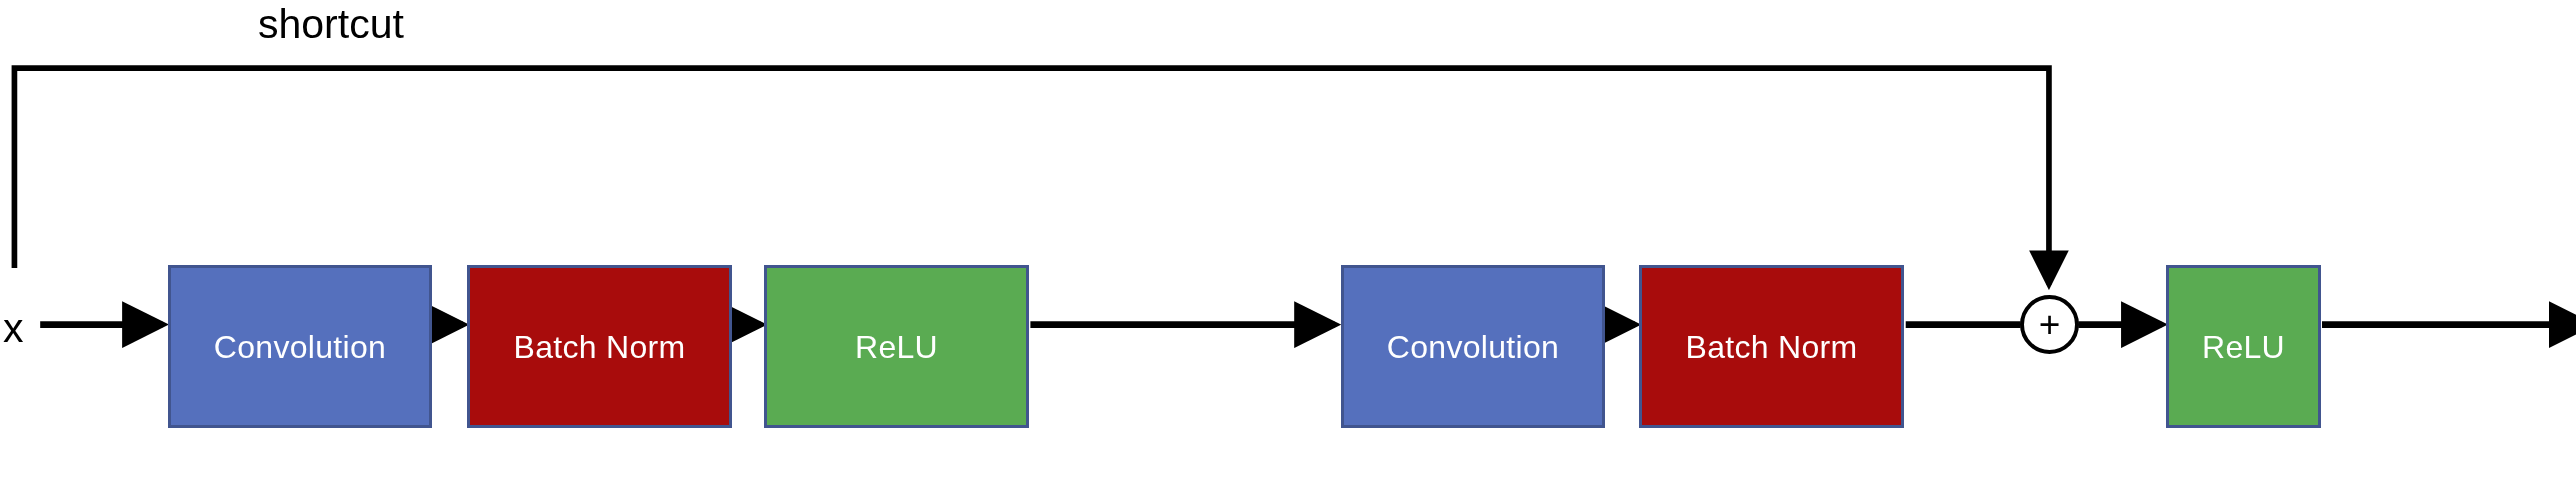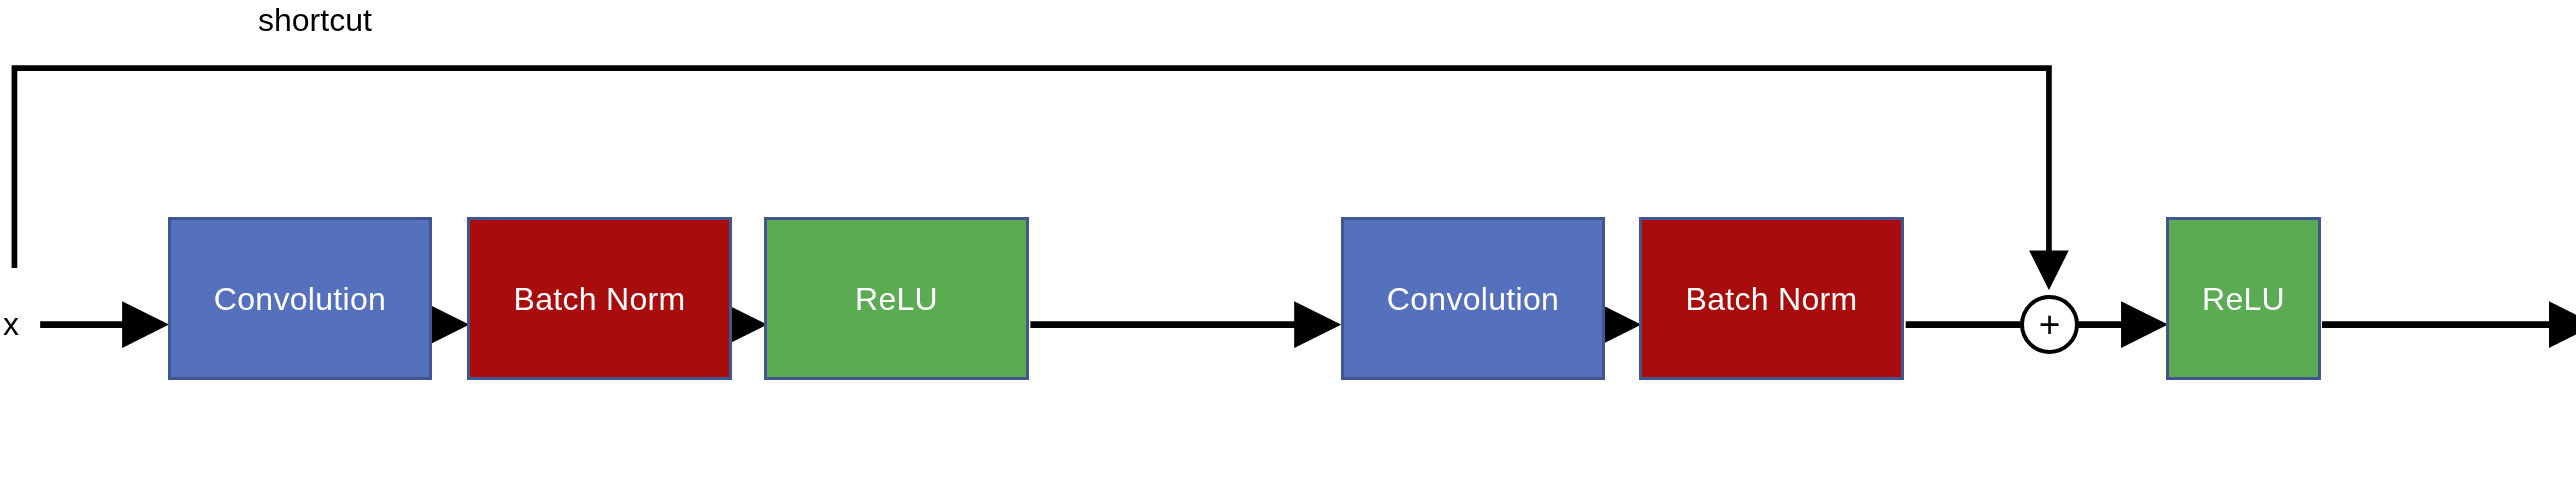--- a/index.html
+++ b/index.html
@@ -33,26 +33,27 @@
     justify-content: center;
     border-style: solid;
     border-width: 3.1px;
     color: #ffffff;
     font-family: "Liberation Sans", sans-serif;
     font-size: 32px;
     font-weight: 400;
     line-height: 1;
     letter-spacing: 0.3px;
     white-space: nowrap;
+    margin-top: 48px;
   }
   .plain-label {
     position: absolute;
     color: #000000;
     font-family: "Liberation Sans", sans-serif;
-    font-size: 32px;
+    font-size: 41px;
     line-height: 1;
     white-space: nowrap;
   }
   .add-node {
     position: absolute;
     box-sizing: border-box;
     border: 4.1px solid #000000;
     border-radius: 50%;
     background: #ffffff;
     display: flex;

